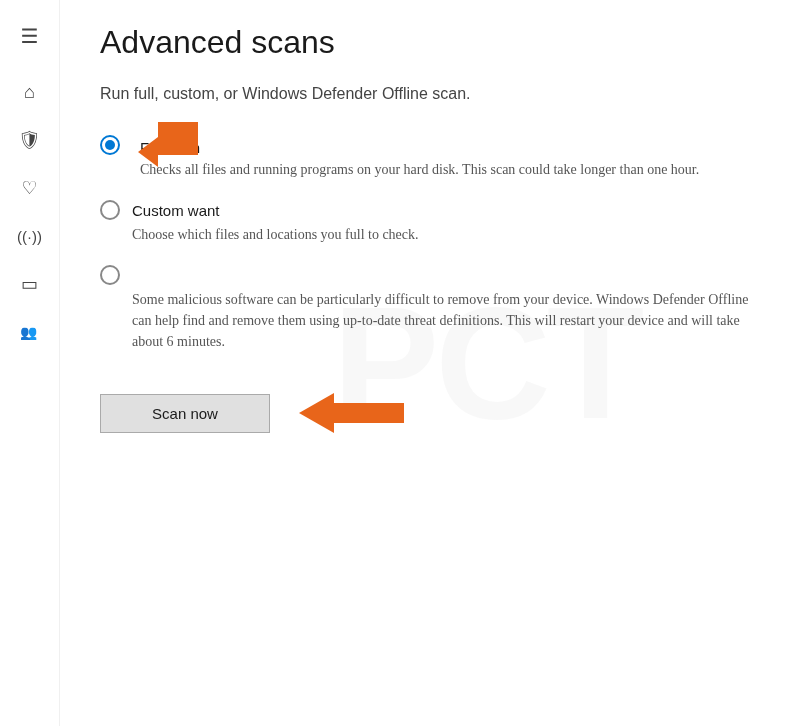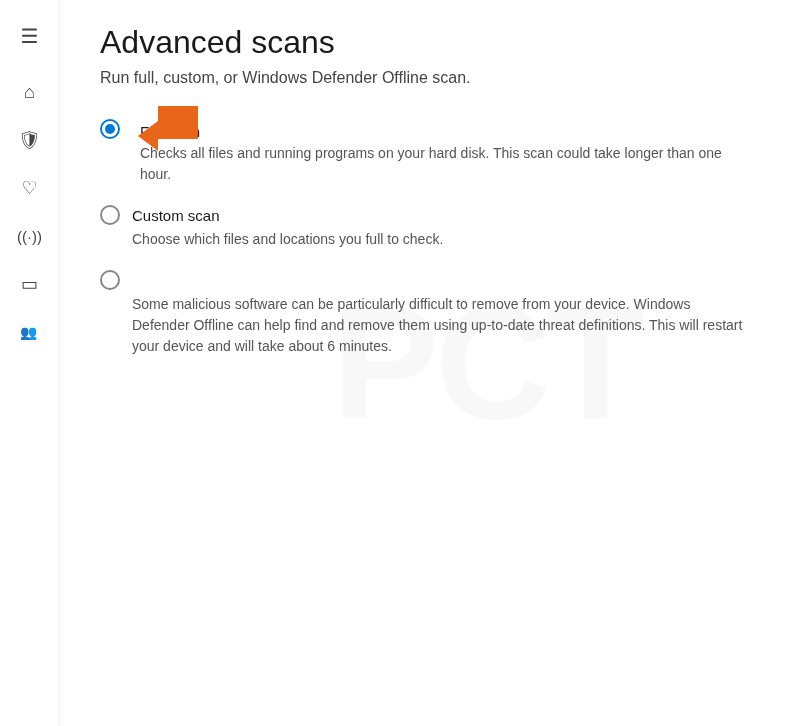--- a/index.html
+++ b/index.html
@@ -68,21 +68,21 @@
 
     .content-inner {
       position: relative;
       z-index: 1;
     }
 
     .page-title {
       font-size: 32px;
       font-weight: 300;
       color: #1a1a1a;
-      margin-bottom: 8px;
+      margin-bottom: 24px;
     }
 
     .page-subtitle {
       font-size: 16px;
       color: #444;
       margin-bottom: 32px;
     }
 
     
     .scan-options {
@@ -131,20 +131,21 @@
       font-size: 15px;
       color: #1a1a1a;
       font-weight: 400;
     }
 
     .scan-description {
       font-size: 14px;
       color: #555;
       margin-left: 32px;
       line-height: 1.5;
+      font-family: Liberation Serif, serif;
     }
 
     
     .scan-now-area {
       display: flex;
       align-items: center;
       gap: 24px;
       margin-top: 36px;
     }
 
@@ -220,29 +221,36 @@
               <span class="scan-label">Full scan</span>
             </div>
             <p class="scan-description" style="margin-left:0;">Checks all files and running programs on your hard disk. This scan could take longer than one hour.</p>
           </div>
         </div>
       </div>
 
       <div class="scan-option">
         <div class="scan-option-header">
           <div class="radio-btn"></div>
-          <span class="scan-label">Custom scan</span>
+          <span class="scan-label">Custom want</span>
         </div>
         <p class="scan-description">Choose which files and locations you full to check.</p>
       </div>
 
       <div class="scan-option">
         <div class="scan-option-header">
           <div class="radio-btn"></div>
         </div>
         <p class="scan-description">Some malicious software can be particularly difficult to remove from your device. Windows Defender Offline can help find and remove them using up-to-date threat definitions. This will restart your device and will take about 6 minutes.</p>
       </div>
 
     </div>
 
+    <div class="scan-now-area">
+      <button class="scan-now-btn">Scan now</button>
+
+      <svg width="110" height="50" viewBox="0 0 110 50">
+        <polygon points="110,15 40,15 40,5 5,25 40,45 40,35 110,35" fill="#e8651a"></polygon>
+      </svg>
+    </div>
 
   </div>
 </div>
 
 </body></html>

